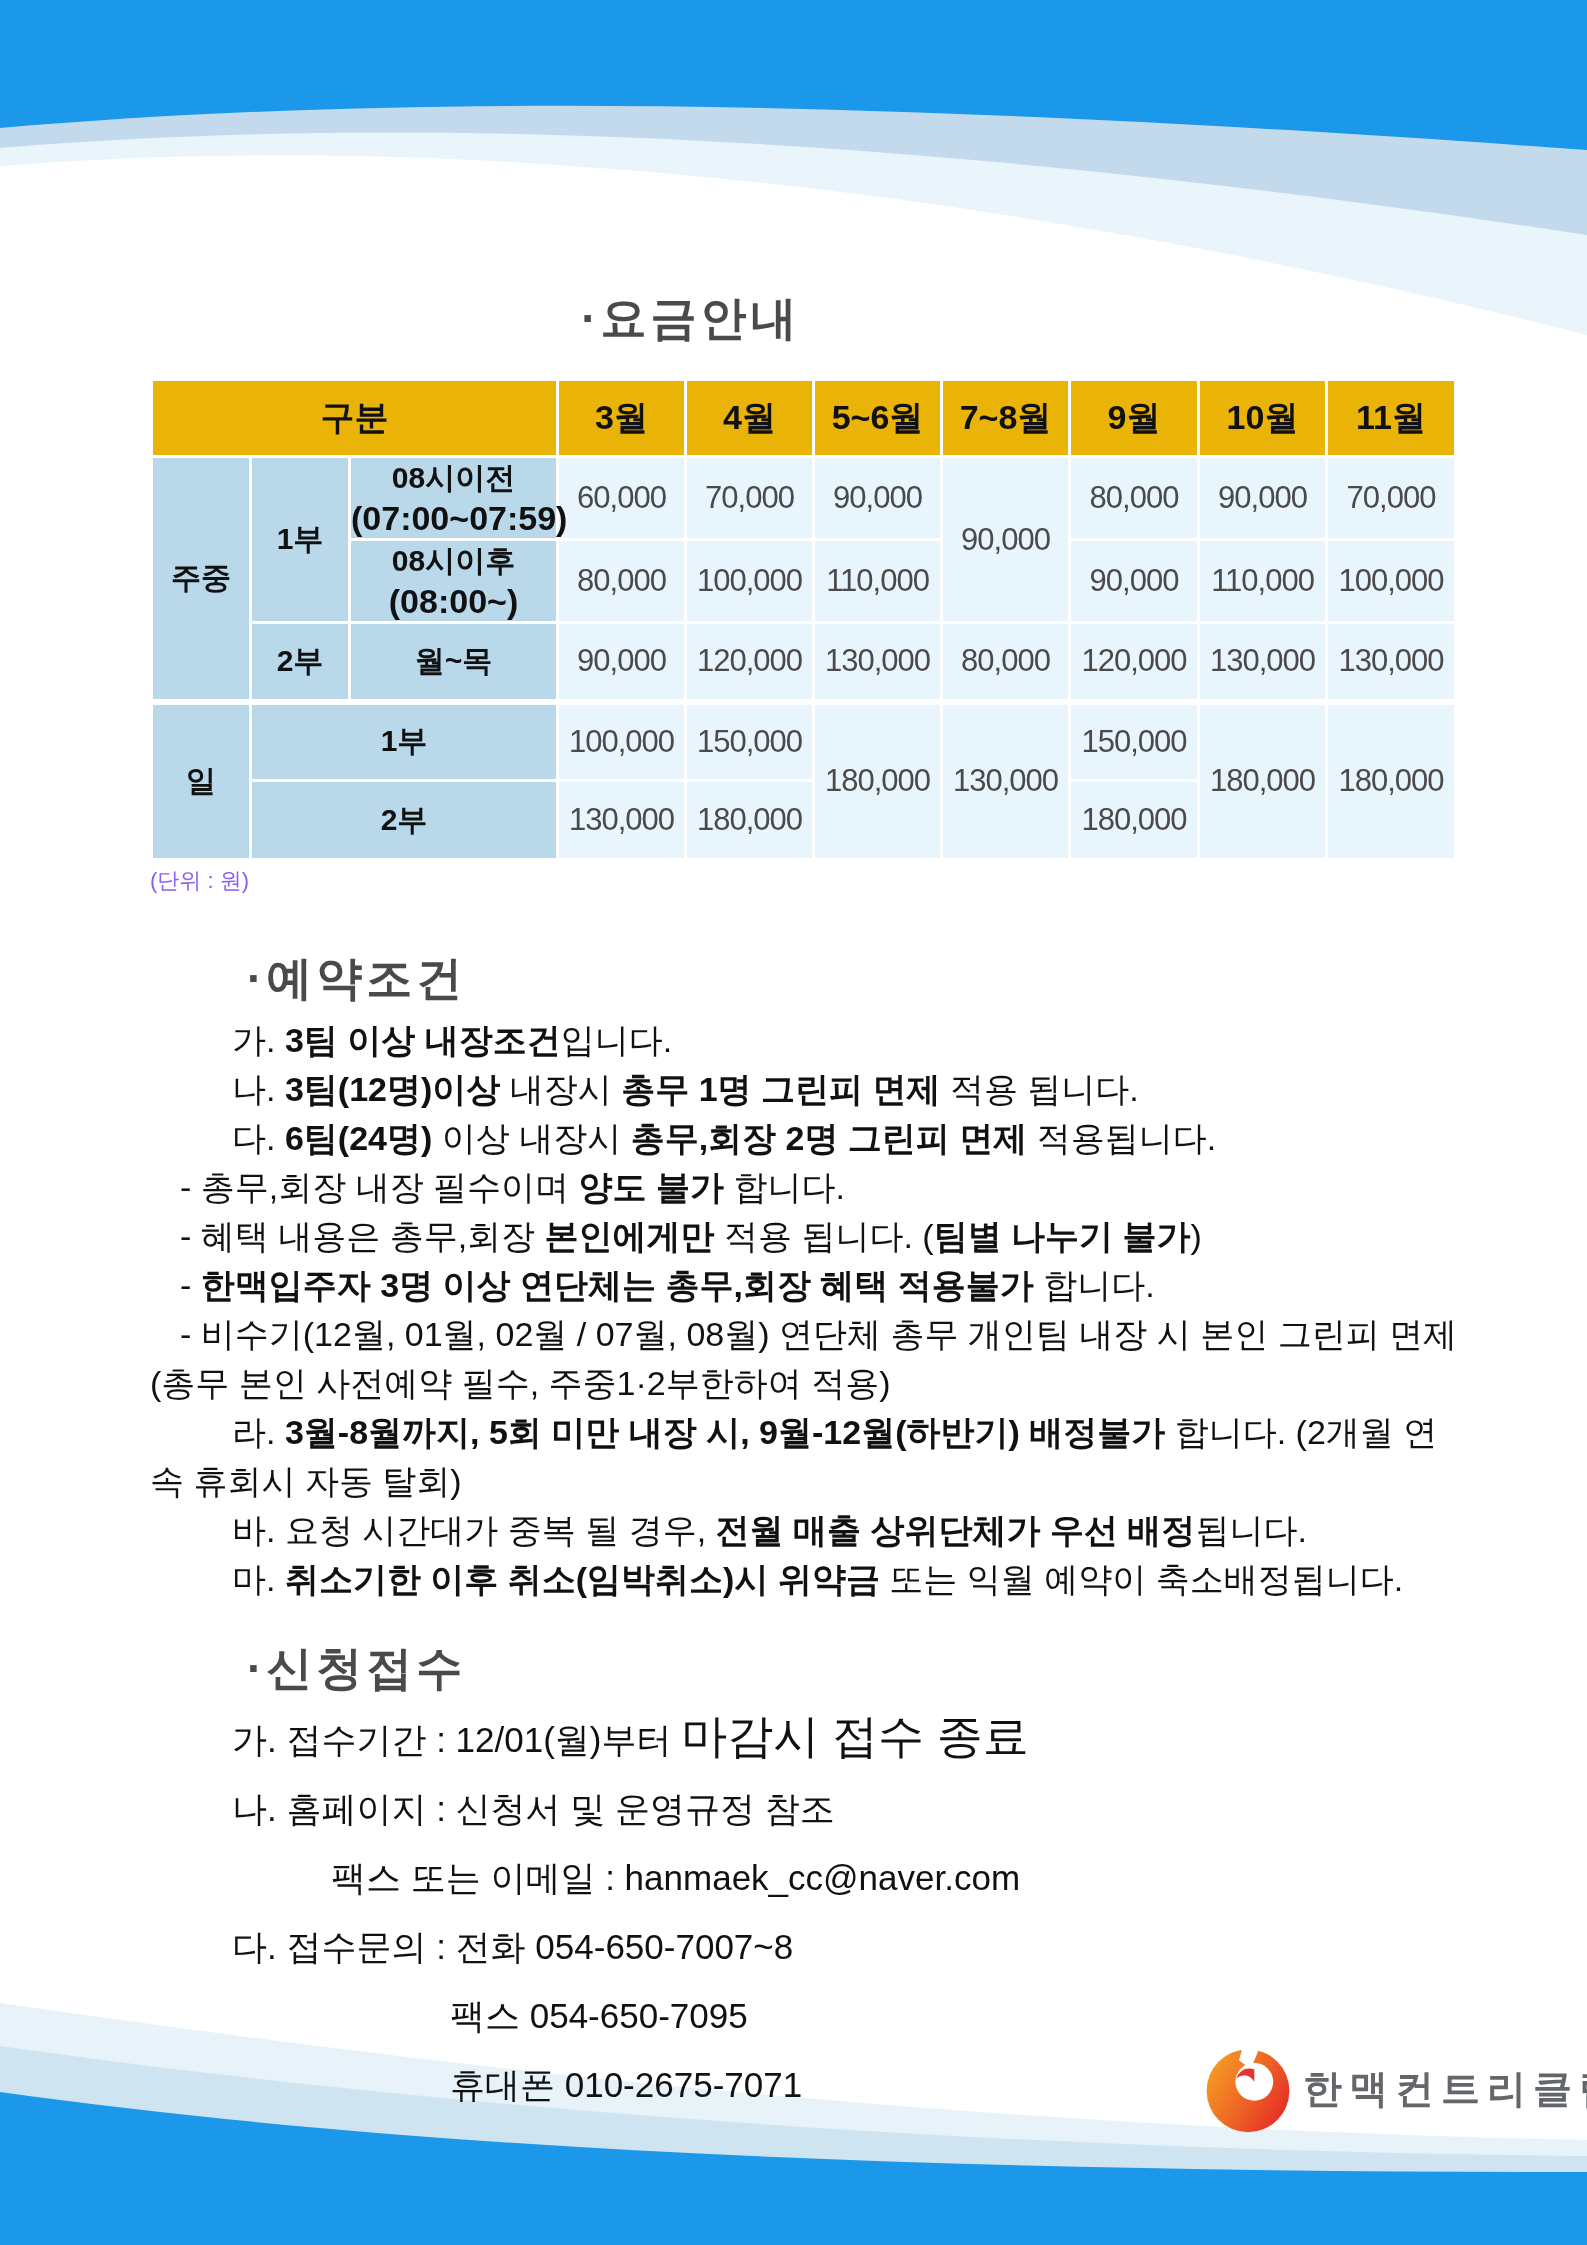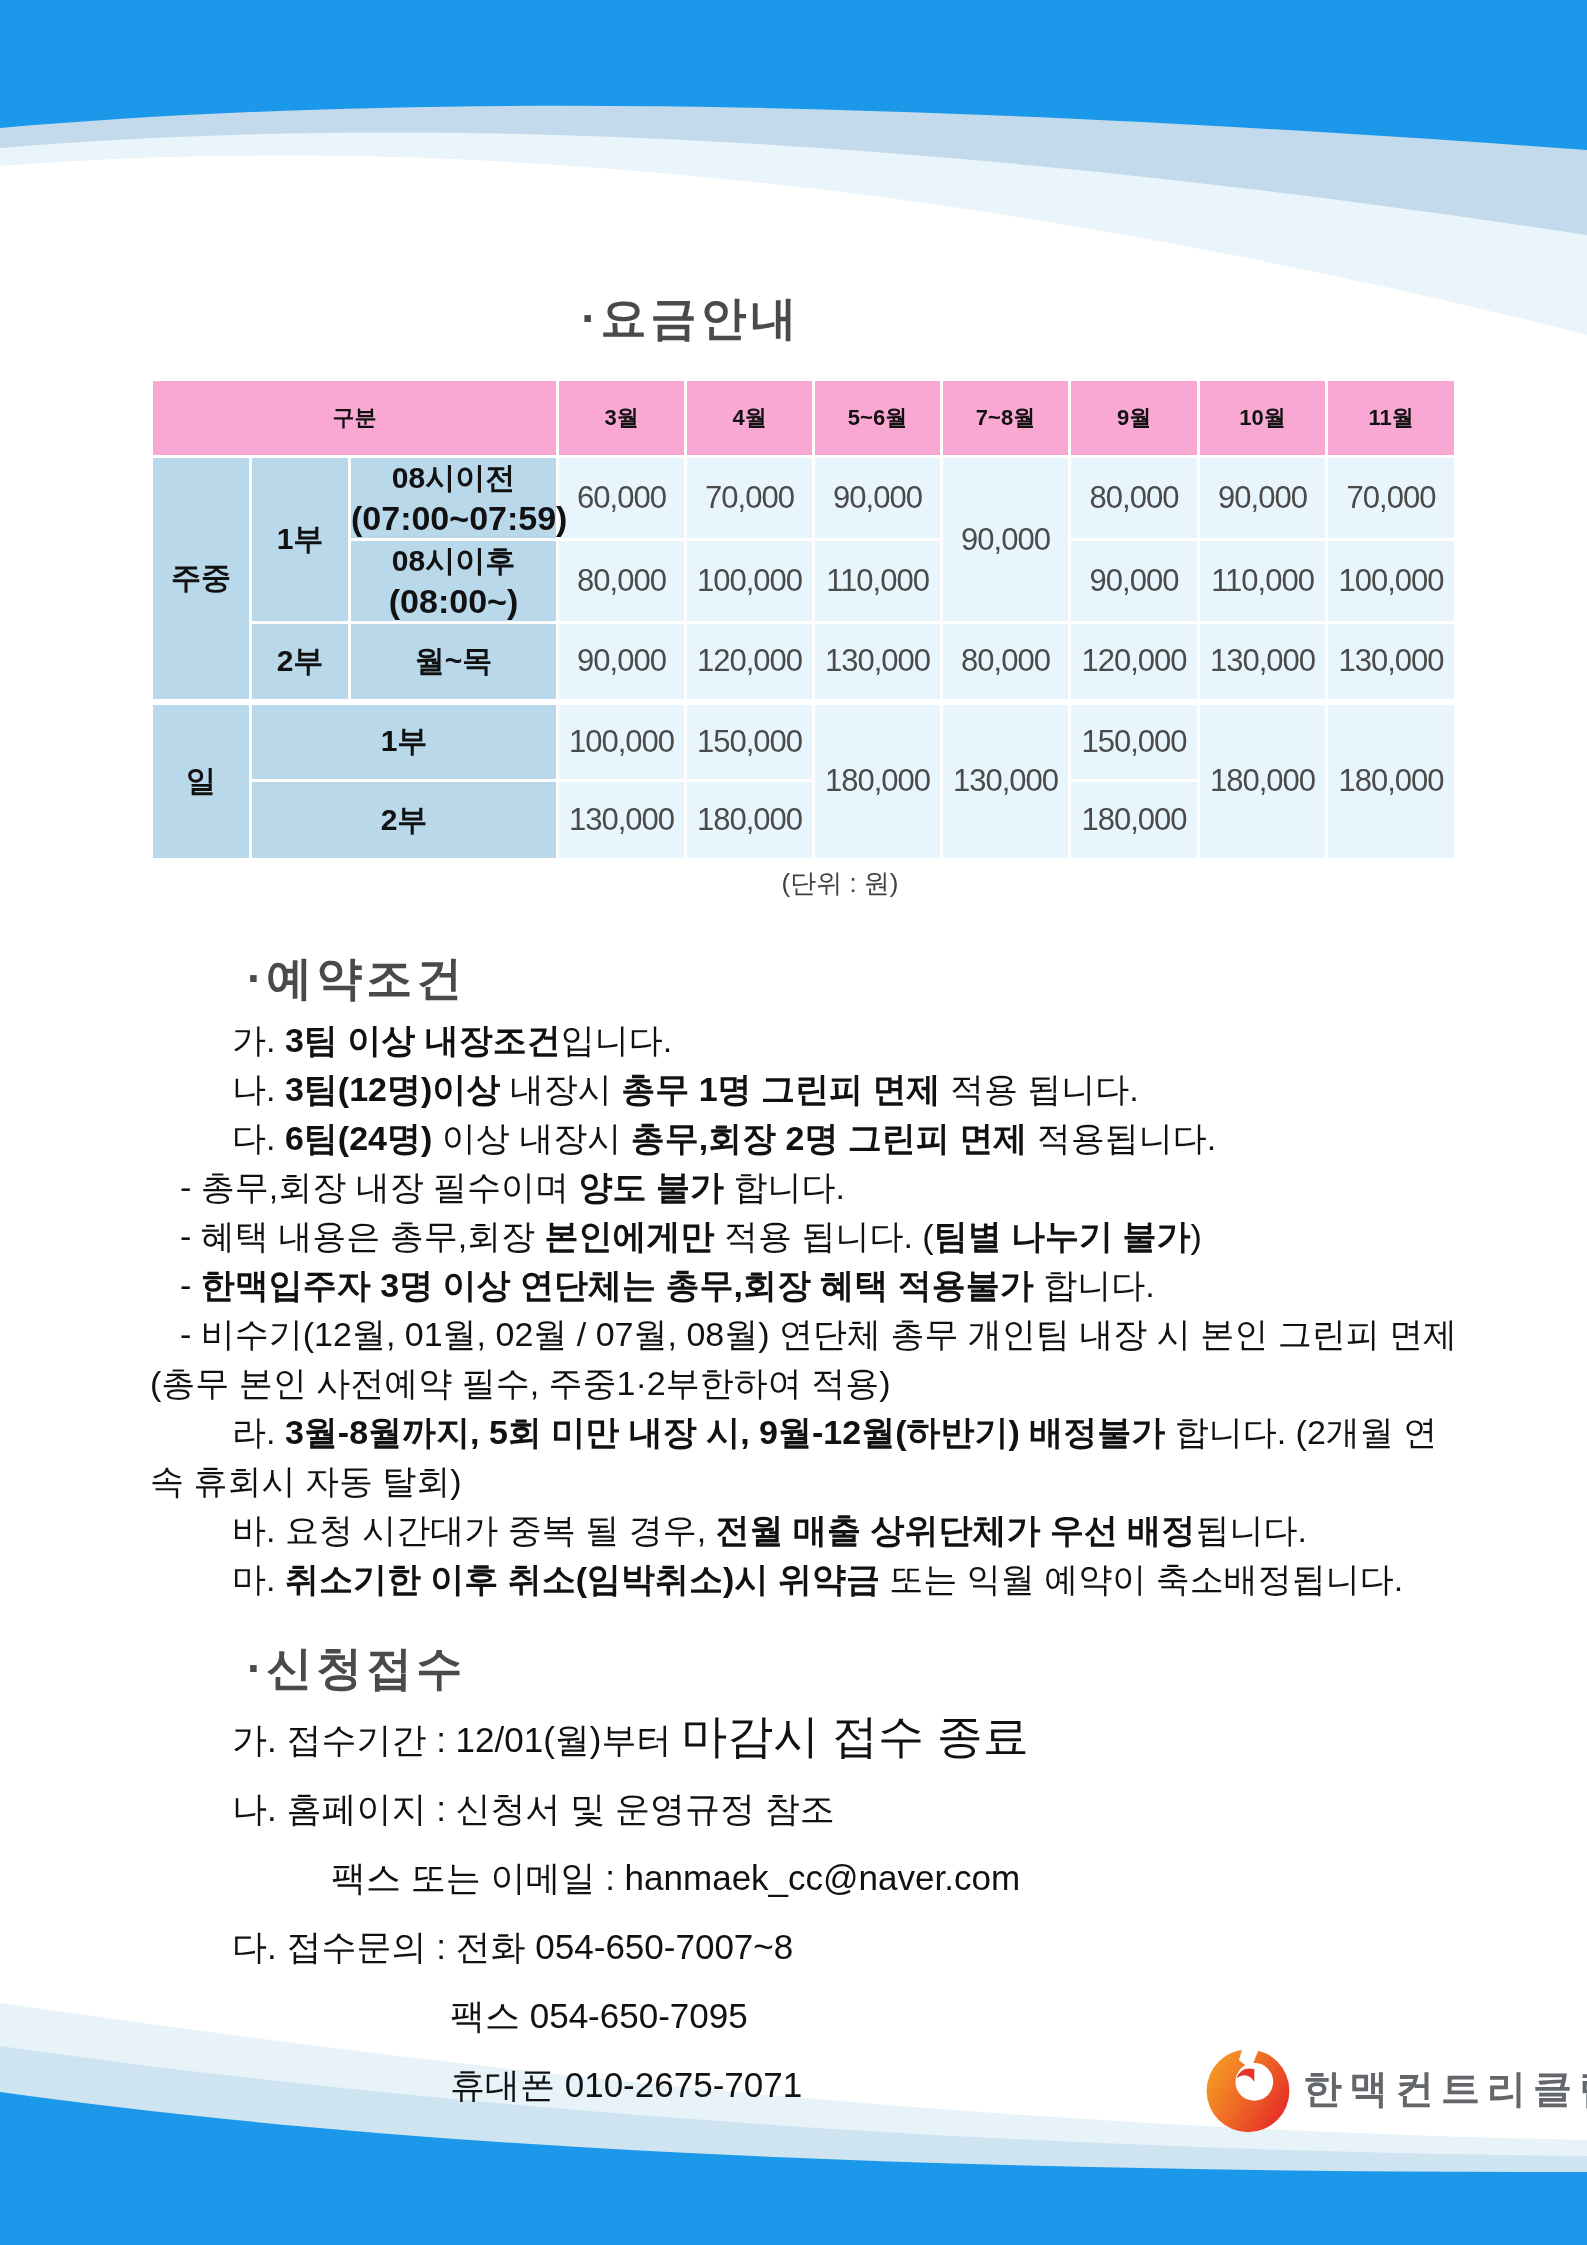--- a/index.html
+++ b/index.html
@@ -13,26 +13,26 @@
   
   .sec-head{display:flex;align-items:flex-end;gap:44px;}
   .sec-title{font-size:46px;font-weight:bold;color:#4a4a4a;letter-spacing:4px;}
   .sec-sub{font-size:44px;color:#111;padding-bottom:1px;letter-spacing:0;}
 
   
   table.price{border-collapse:collapse;table-layout:fixed;width:1303px;}
   table.price td,table.price th{
     border:3px solid #fff;text-align:center;vertical-align:middle;padding:0;
   }
-  table.price th{background:#f9a8d4;font-size:22px;font-weight:bold;color:#111;}
+  table.price th{background:#eab308;font-size:34px;font-weight:bold;color:#111;}
   td.lbl{background:#b9d8ea;font-size:30px;font-weight:bold;color:#111;}
   td.lbl .sub{font-size:34px;font-weight:bold;}
   td.val{background:#e9f5fc;font-size:31px;color:#4a4a4a;letter-spacing:-1px;}
   tr.gap td{border-top:6px solid #fff;}
-  .unit-note{font-size:26px;color:#404040;text-align:center;}
+  .unit-note{font-size:22px;color:#8b5cf6;text-align:left;}
 
   
   .tblock{width:1310px;font-size:34px;line-height:49px;color:#111;}
   .tblock p{margin:0;}
   .tblock b{font-weight:bold;}
   .app-block{font-size:35px;line-height:69px;}
   .ind-a{text-indent:82px;}
   .ind-dash{text-indent:30px;}
   .ind-sub1{text-indent:181px;}
   .ind-sub2{text-indent:300px;}

